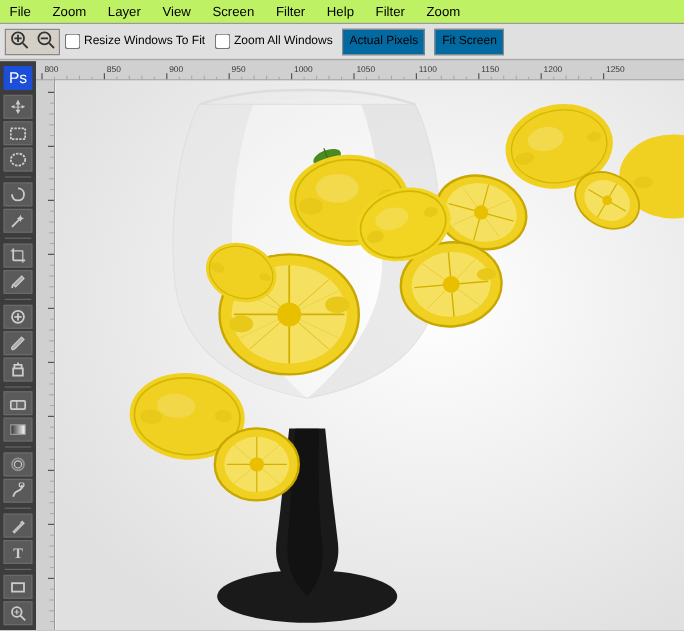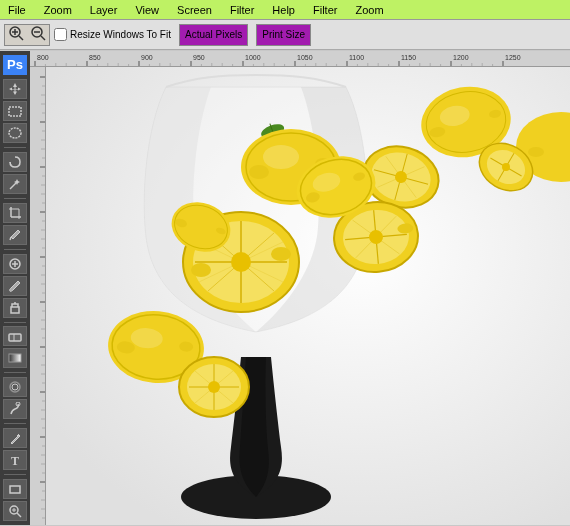--- a/index.html
+++ b/index.html
@@ -21,21 +21,21 @@
     
     #toolbar {
       display: flex; align-items: center;
       background: #e0e0e0;
       border-bottom: 1px solid #aaa;
       height: 30px;
       padding: 0 4px;
       gap: 4px;
     }
     .toolbar-btn {
-      background: #a21caf; border: 1px solid #888; padding: 2px 5px;
+      background: #0369a1; border: 1px solid #888; padding: 2px 5px;
       font-size: 10px; cursor: pointer; height: 22px; display: flex; align-items: center;
       white-space: nowrap;
     }
     .toolbar-zoom {
       display: flex; align-items: center; background: #d4d0c8;
       border: 1px solid #888; height: 22px;
     }
     .toolbar-zoom button {
       background: none; border: none; cursor: pointer; font-size: 12px;
       padding: 0 3px; height: 100%;
@@ -52,23 +52,23 @@
       left: 0; top: 51px;
       width: 30px;
       height: 474px;
       background: #3c3c3c;
       display: flex; flex-direction: column; align-items: center;
       padding: 4px 2px;
       gap: 2px;
       z-index: 10;
     }
     .ps-logo {
-      width: 24px; height: 22px; background: #3b82f6;
+      width: 24px; height: 22px; background: #1d4ed8;
       display: flex; align-items: center; justify-content: center;
-      color: white; font-weight: bold; font-size: 13px; margin-bottom: 2px;
+      color: white; font-weight: normal; font-size: 13px; margin-bottom: 2px;
     }
     .tool-btn {
       width: 24px; height: 22px;
       background: #5a5a5a;
       border: 1px solid #6a6a6a;
       display: flex; align-items: center; justify-content: center;
       cursor: pointer; color: #ddd; font-size: 11px;
       position: relative;
     }
     .tool-divider {
@@ -158,22 +158,26 @@
           <line x1="11" y1="11" x2="15" y2="15" stroke="#333" stroke-width="1.5"></line>
           <line x1="4" y1="7" x2="10" y2="7" stroke="#333" stroke-width="1.5"></line>
         </svg>
     </button>
   </div>
   <div class="toolbar-options">
     <label class="toolbar-checkbox">
       <input type="checkbox" style="">
       <span>Resize Windows To Fit</span>
     </label>
+    <label class="toolbar-checkbox">
+      <input type="checkbox" style="">
+      <span>Zoom All Windows</span>
+    </label>
     <button class="toolbar-btn">Actual Pixels</button>
-    <button class="toolbar-btn">Print Size</button>
+    <button class="toolbar-btn">Fit Screen</button>
   </div>
 </div>
 
 <div id="corner-box"></div>
 
 <div id="ruler-h">
   <svg class="ruler-svg" width="540" height="16">
     <rect width="540" height="16" fill="#d0d0d0"></rect>
 
     <g id="h-ticks">

